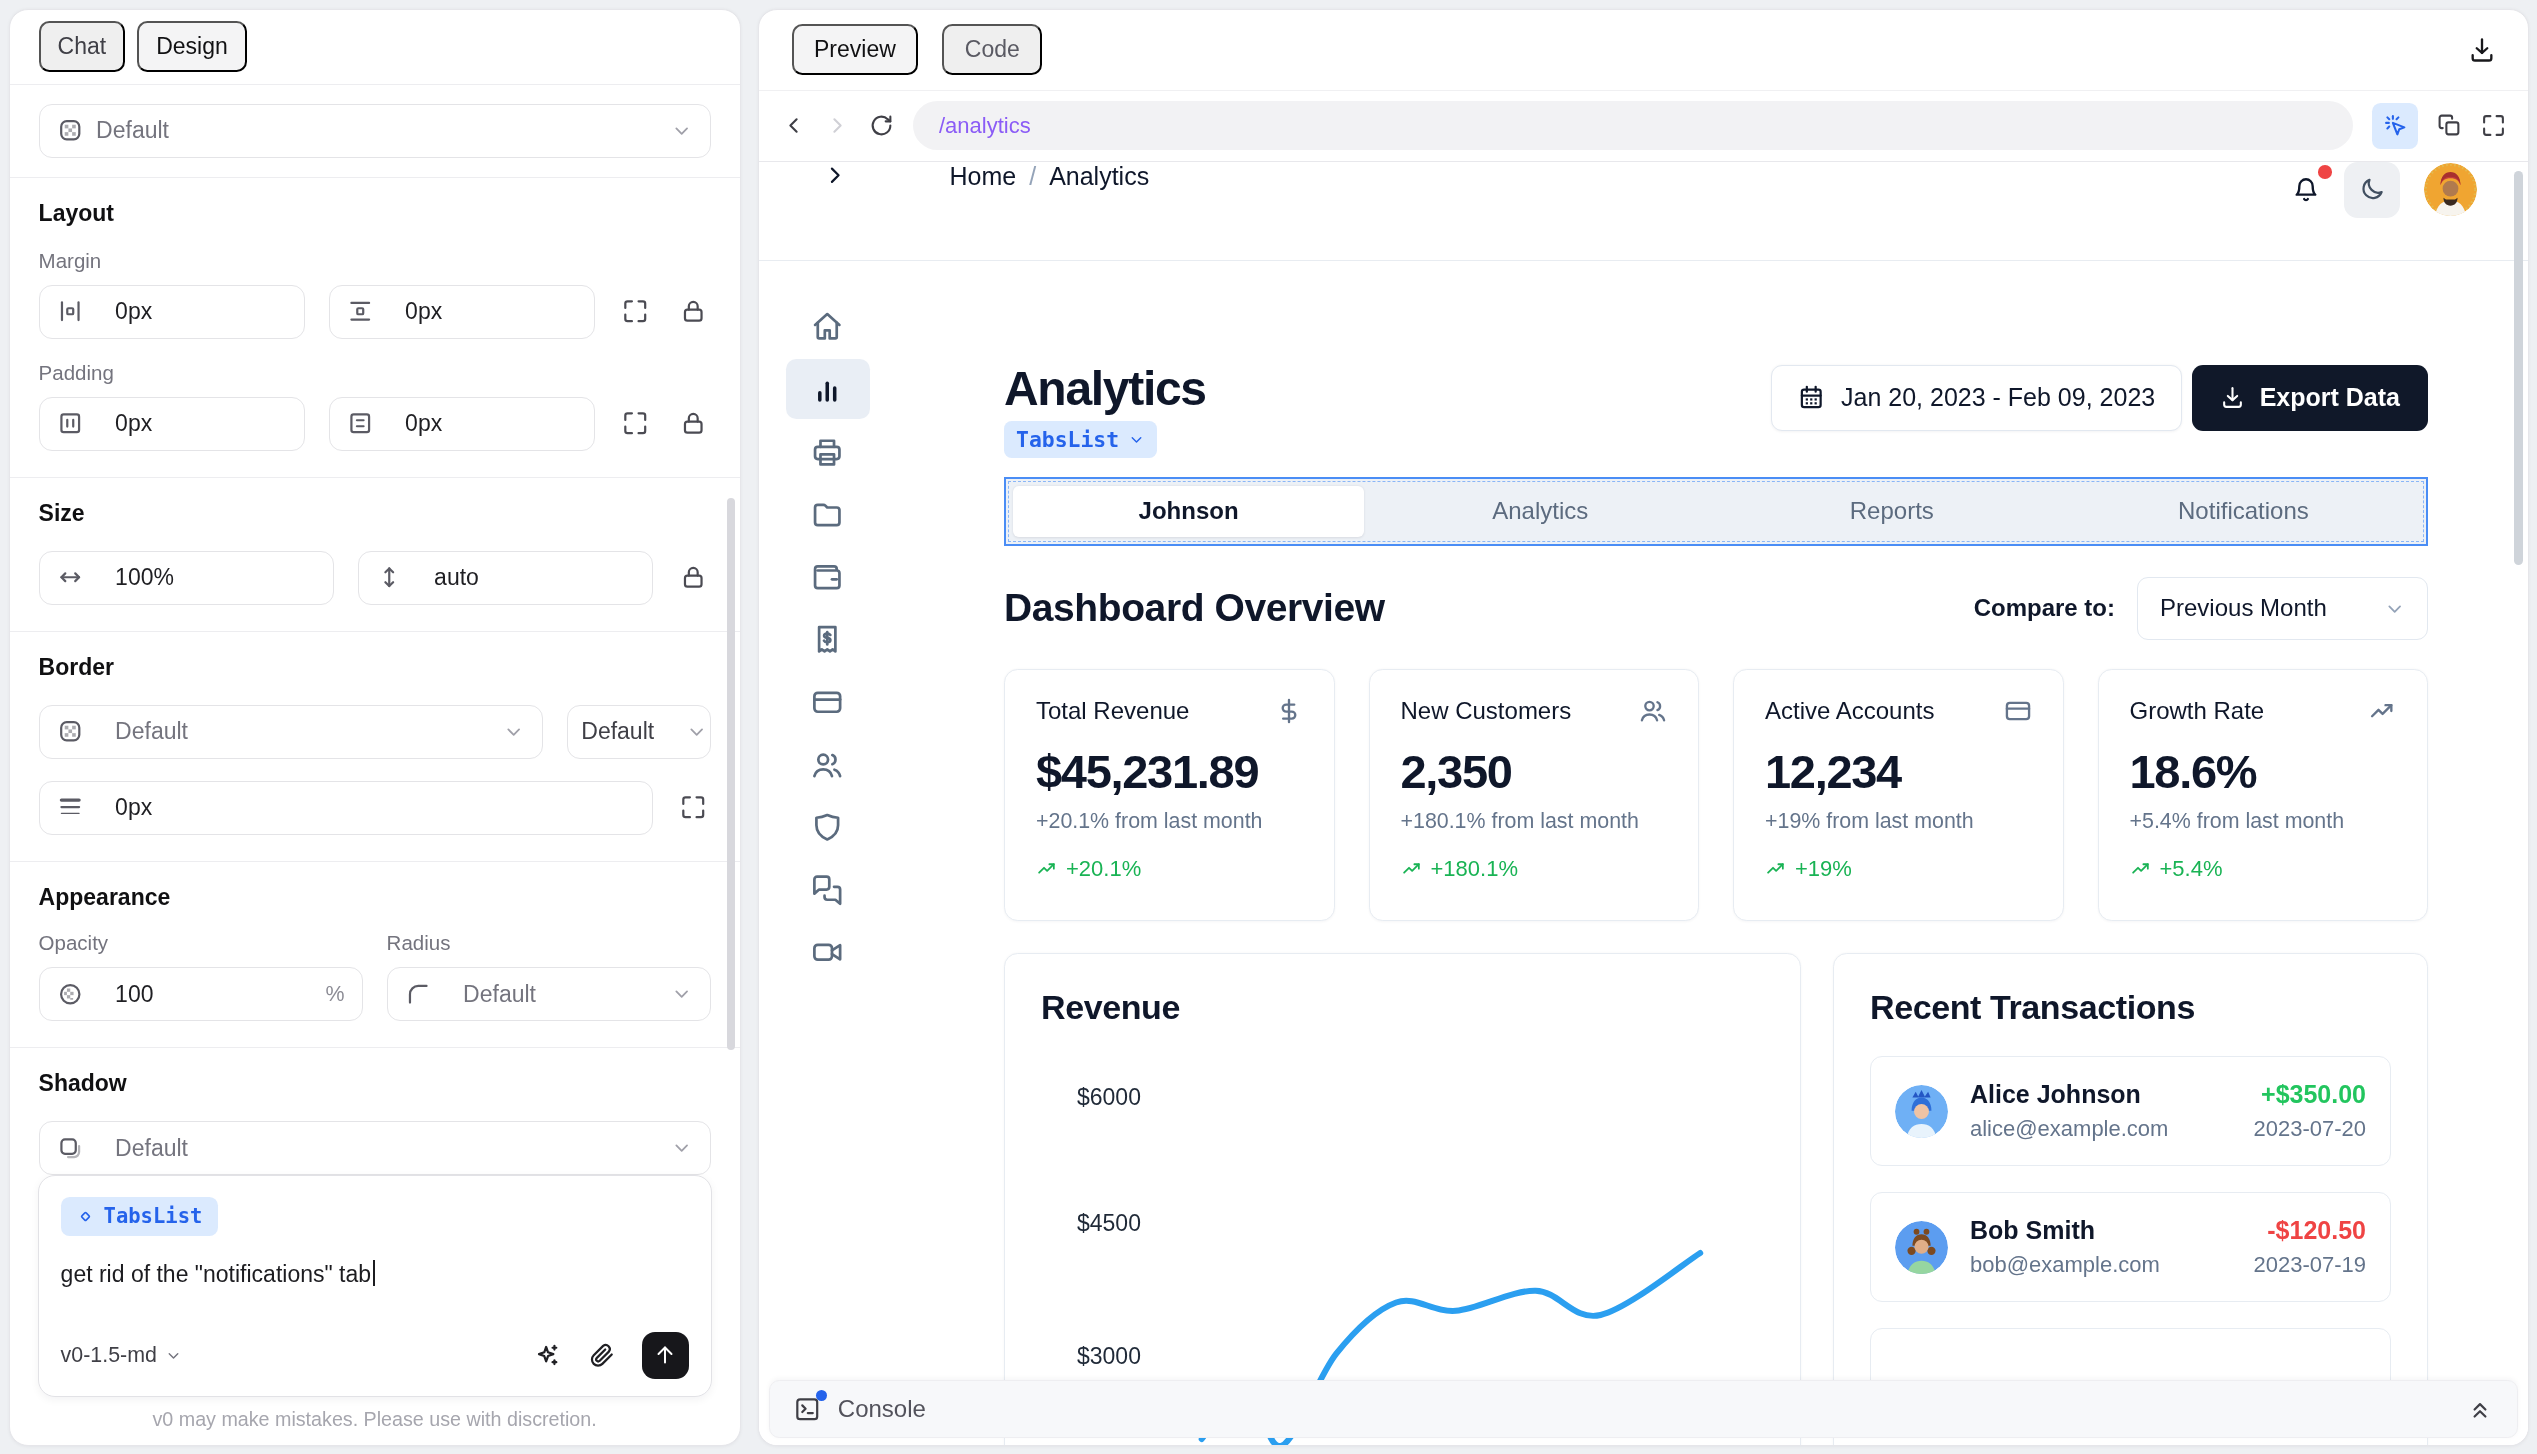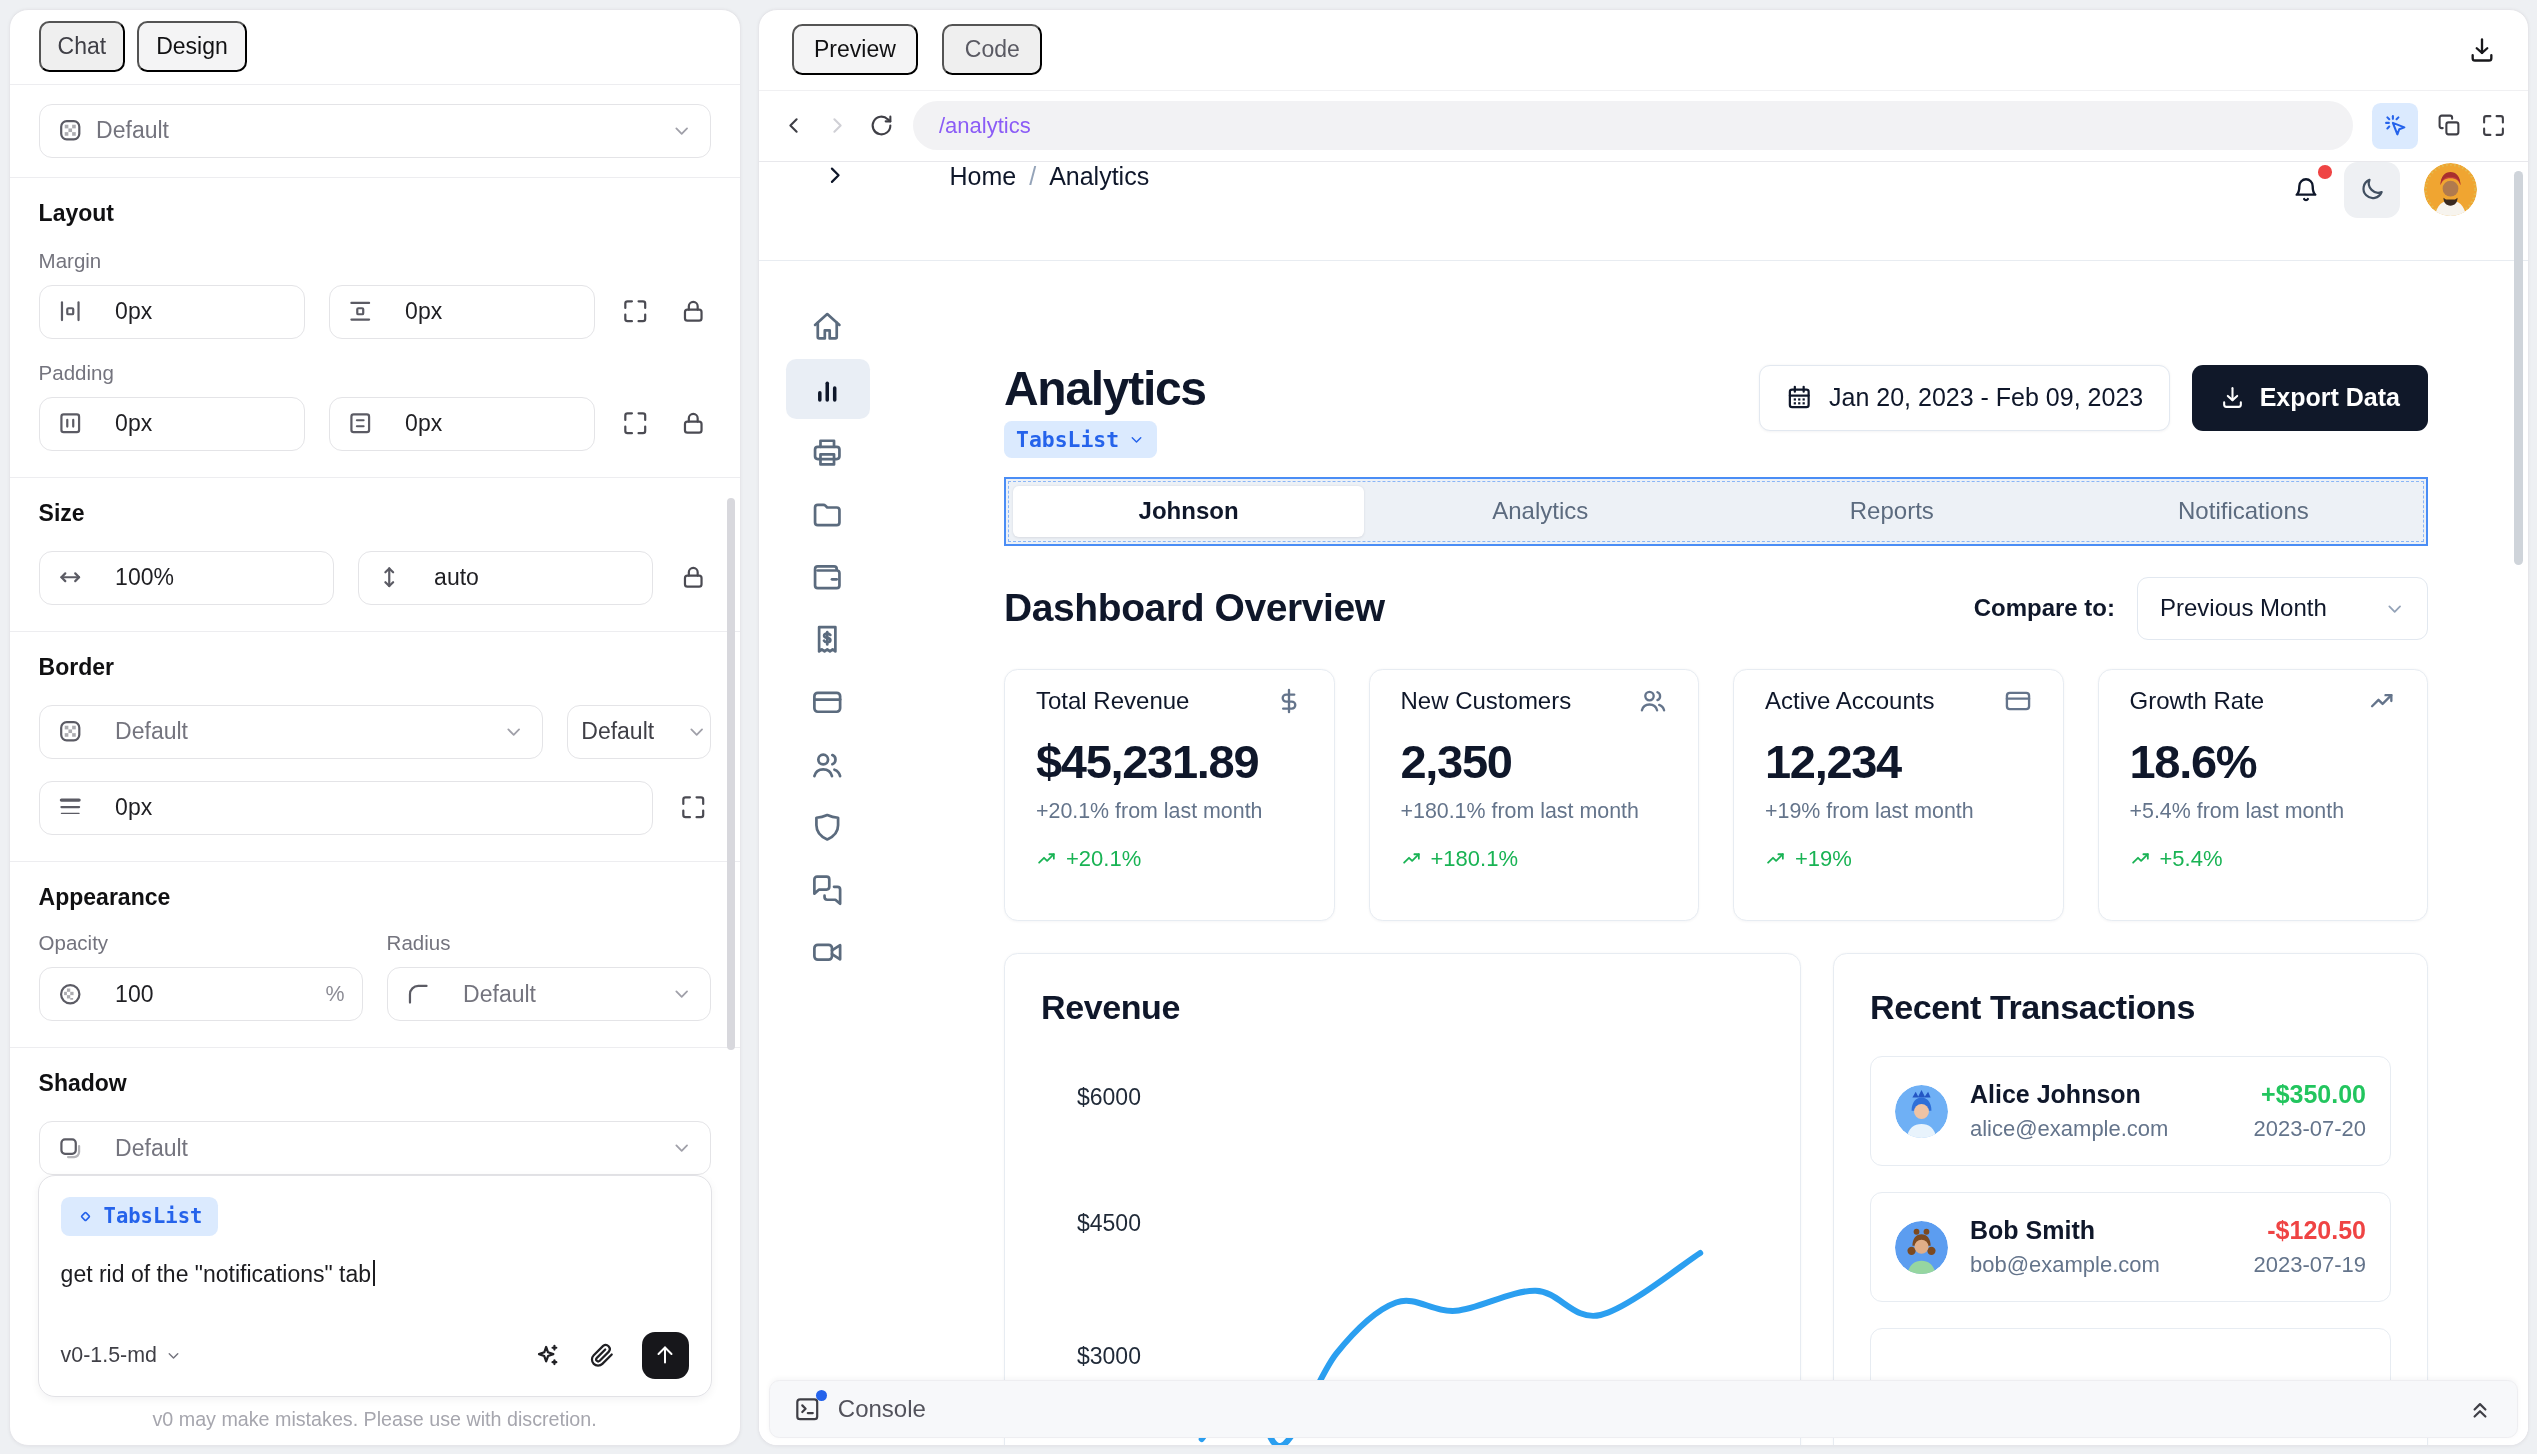--- a/index.html
+++ b/index.html
@@ -72,41 +72,41 @@
   .avatar svg { display:block; width:100%; height:100%; }
 
   .app-side { position:absolute; left:0; top:99px; bottom:0; width:137px; padding-top:36px; display:flex; flex-direction:column; align-items:center; gap:2.6px; }
   .sitem { width:84px; height:60px; border-radius:10.3px; display:flex; align-items:center; justify-content:center; font-size:32.5px; color:#5b6b7e; background:none; border:none; }
   .sitem.active { background:#e9eef5; color:#0f172a; }
 
   .app-main { position:absolute; left:245px; top:99px; width:1424px; bottom:0; }
   .title-row { margin-top:104px; display:flex; align-items:flex-start; }
   .pg-title { font-size:48px; font-weight:800; color:#0f172a; letter-spacing:-1.3px; line-height:1; }
   .pg-chip { margin-top:8.6px; padding:6px 12px; border-radius:7.7px; font-size:21.4px; }
-  .title-row .actions { margin-left:auto; display:flex; gap:22px; }
+  .title-row .actions { margin-left:auto; display:flex; gap:10px; }
   .datebtn { height:66px; border:1.4px solid #e2e8f0; border-radius:11px; background:#fff; display:flex; align-items:center; gap:17px; padding:0 26px; font-size:25px; color:#0f172a; box-shadow:0 0.9px 2.6px rgba(15,23,42,.05); }
   .datebtn i { font-size:26.5px; }
   .exportbtn { height:66px; background:#101829; color:#fff; border:none; border-radius:11px; display:flex; align-items:center; gap:14.5px; padding:0 28px; font-size:25px; font-weight:600; }
   .exportbtn i { font-size:25px; }
 
   .tabsbox { margin-top:19px; position:relative; border:2.6px solid #4a8df5; background:#edf1f6; padding:6.8px; }
   .tabsbox::after { content:''; position:absolute; inset:1.7px; border:1.7px dashed #8ab6f7; pointer-events:none; }
   .tabstrip { display:grid; grid-template-columns:repeat(4,1fr); }
   .tab { height:51px; display:flex; align-items:center; justify-content:center; font-size:24px; font-weight:500; color:#5c6b7f; background:none; border:none; }
   .tab.active { background:#fff; border-radius:6px; color:#0f172a; font-weight:600; box-shadow:0 0.9px 2.6px rgba(15,23,42,.1); }
 
   .ov-row { margin-top:31px; display:flex; align-items:center; }
   .ov-row h2 { font-size:39px; font-weight:700; color:#0f172a; letter-spacing:-0.4px; }
   .ov-row .right { margin-left:auto; display:flex; align-items:center; gap:22px; }
   .cmp-label { font-size:24px; font-weight:600; color:#0f172a; }
   .cmp-select { width:291px; height:63px; border:1.4px solid #e2e8f0; border-radius:11px; background:#fff; display:flex; align-items:center; padding:0 22px; font-size:24px; color:#0f172a; }
   .cmp-select i { margin-left:auto; font-size:21.4px; color:#94a3b8; }
 
   .stats { margin-top:29px; display:grid; grid-template-columns:repeat(4,1fr); gap:34px; }
-  .stat { height:252px; border:1.4px solid #e7ecf2; border-radius:13.7px; padding:17px 31px; box-shadow:0 0.9px 2.6px rgba(15,23,42,.04); background:#fff; }
+  .stat { height:252px; border:1.4px solid #e7ecf2; border-radius:13.7px; padding:27px 31px; box-shadow:0 0.9px 2.6px rgba(15,23,42,.04); background:#fff; }
   .stat .top { display:flex; align-items:center; }
   .stat .top .t { font-size:24px; font-weight:500; color:#0f172a; }
   .stat .top i { margin-left:auto; font-size:28px; color:#64748b; }
   .stat .val { margin-top:19px; font-size:47px; font-weight:800; color:#0f172a; letter-spacing:-1.3px; }
   .stat .sub { margin-top:10.3px; font-size:21.4px; color:#64748b; }
   .stat .badge { margin-top:22px; display:flex; align-items:center; gap:8.6px; font-size:22px; font-weight:500; color:#19b354; }
   .stat .badge i { font-size:21.4px; }
 
   .bottom { margin-top:32.5px; display:grid; grid-template-columns:797px 1fr; gap:32px; height:616px; }
   .bcard { border:1.4px solid #e7ecf2; border-radius:13.7px; background:#fff; box-shadow:0 0.9px 2.6px rgba(15,23,42,.04); position:relative; overflow:hidden; }

